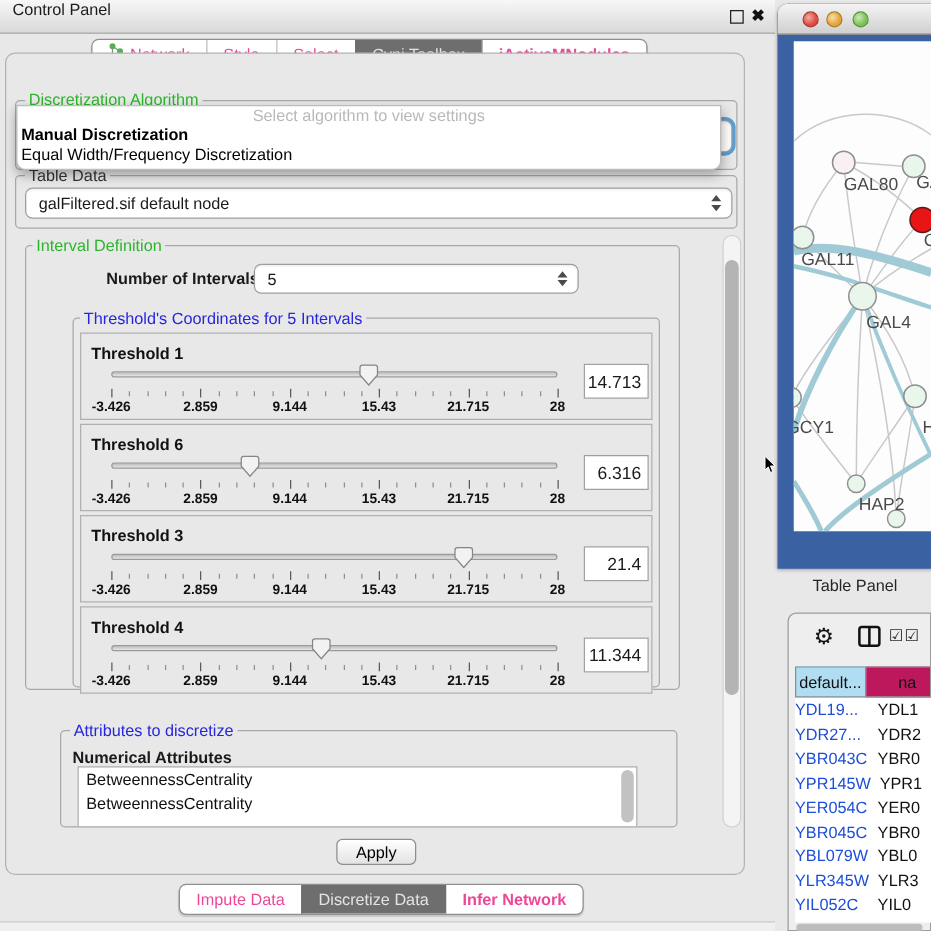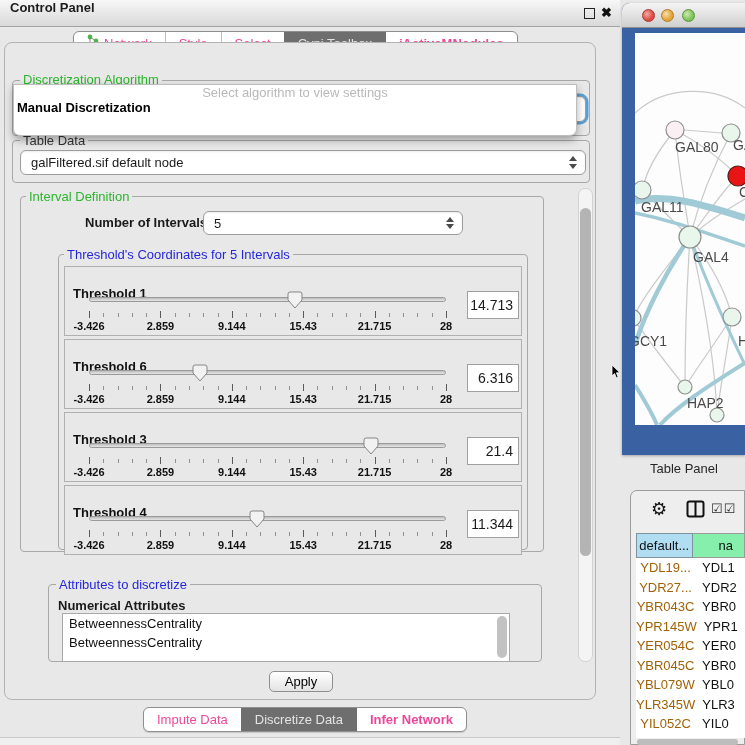--- a/index.html
+++ b/index.html
@@ -3,21 +3,21 @@
 <meta charset="utf-8">
 <style>
   * { margin:0; padding:0; box-sizing:border-box; }
   html,body { width:745px; height:745px; overflow:hidden; }
   body { position:relative; background:#e8e8e8; font-family:"Liberation Sans", sans-serif; color:#1a1a1a; }
   .abs { position:absolute; }
 
   
   .cp-titlebar { left:0; top:0; width:620px; height:27px;
     background:linear-gradient(#f7f7f7,#d9d9d9); border-bottom:1px solid #a3a3a3; }
-  .cp-title { left:10px; top:0; font-size:13px; color:#1c1c1c;font-weight:bold; }
+  .cp-title { left:10px; top:0; font-size:13px; color:#1c1c1c; }
   .win-float { left:584px; top:8px; width:11px; height:11px; border:1.5px solid #222; background:transparent; }
   .win-close { left:601px; top:5px; font-size:13px; font-weight:bold; color:#111; }
 
   
   .segmented { display:inline-flex; height:25px; background:#fff; border:1px solid #8f8f8f;
     border-radius:6px; overflow:hidden; box-shadow:0 1px 1px rgba(0,0,0,.15); }
   .segmented .seg { padding:0 13px; line-height:24px; font-size:13px; color:#ec4899;
     border-left:1px solid #bdbdbd; white-space:nowrap; display:flex; align-items:center; gap:5px; }
   .segmented .seg:first-child { border-left:none; }
   .segmented .seg.sel { background:#6e6e6e; color:#e4e4e4; border-left-color:#6e6e6e; }
@@ -48,21 +48,21 @@
   .popup-head { text-align:center; color:#b9b9b9; font-size:13px; margin-top:0; }
   .popup-item { font-size:13px; padding-left:3px; line-height:16px; color:#000; }
   .popup-item.b { font-weight:bold; }
 
   
   .vtrack { background:#f4f4f4; border:1px solid #d2d2d2; border-radius:7px; }
   .thumbbar { background:#b4b4b4; border-radius:6px; }
 
   
   .th-box { left:64px; width:458px; height:70px; border:1px solid #b0b0b0; background:#e8e8e8; }
-  .th-label { position:absolute; left:8px; top:19px; font-size:13px; font-weight:bold; color:#111; }
+  .th-label { position:absolute; left:8px; top:8px; font-size:13px; font-weight:bold; color:#111; }
   .slider-zone { position:absolute; left:24px; top:24px; width:357px; height:42px; }
   .track { position:absolute; left:0; top:6px; width:100%; height:5px; border-radius:3px;
     background:linear-gradient(#bdbdbd,#e6e6e6); border:1px solid #9a9a9a; }
   .thumb { position:absolute; top:0; width:16px; height:18px; }
   .ticks { position:absolute; left:0; top:20px; width:100%; height:8px; }
   .ticks i { position:absolute; top:2px; width:1px; height:4px; background:#8f8f8f; }
   .ticks i.major { top:0; height:7px; background:#5a5a5a; }
   .ticklabels { position:absolute; left:0; top:29px; width:100%; height:12px; }
   .ticklabels span { position:absolute; transform:translateX(-50%); font-size:11px;
     font-weight:600; color:#111; white-space:nowrap; }
@@ -90,24 +90,24 @@
   
   .tp-label { left:650px; top:461px; font-size:13px; color:#262626; }
   .tbl-win { left:630px; top:490px; width:115px; height:255px; background:#eeeeee;
     border:1px solid #9c9c9c; border-radius:7px 0 0 0; }
   .gear { left:651px; top:498px; font-size:18px; color:#151515; }
   .checks { left:711px; top:501px; font-size:13px; color:#2a2a2a; letter-spacing:1px; }
   .tbl { left:636px; top:533px; width:109px; height:205px; overflow:hidden; background:#fff; }
   .tbl-header { display:flex; height:25px; }
   .tbl-header .c1 { width:73px; background:#b0ddf1; border:1px solid #7f939d;
     font-size:13px; text-align:center; line-height:23px; color:#111; }
-  .tbl-header .c2 { width:60px; background:#86efac; border:1px solid #9a9a9a; border-left:none;
+  .tbl-header .c2 { width:60px; background:#be185d; border:1px solid #9a9a9a; border-left:none;
     font-size:13px; line-height:23px; padding-left:26px; color:#111; }
   .tbl-row { display:flex; height:19.5px; }
-  .tbl-row .c1 { width:73px; font-size:13px; text-align:center; line-height:19px; color:#a16207; }
+  .tbl-row .c1 { width:73px; font-size:13px; text-align:left; line-height:19px; color:#1d4ed8; }
   .tbl-row .c2 { width:60px; font-size:13px; line-height:19px; padding-left:7px; color:#111; }
   .hthumb { left:637px; top:739px; width:101px; height:6px; border-radius:3px; background:#bdbdbd; }
 
   .bottom-strip { left:0; top:737px; width:620px; height:8px; background:#efefef; border-top:1px solid #c9c9c9; }
 </style>
 </head>
 <body>
 
 <div class="abs cp-titlebar"></div>
 <div class="abs cp-title">Control Panel</div>
@@ -140,20 +140,21 @@
 <div class="abs combo focusring" style="left:20px; top:96px; width:566px; height:26px;">
   <span class="stepper">
       <i></i>
       <b></b>
     </span>
 </div>
 
 <div class="abs popup">
   <div class="popup-head">Select algorithm to view settings</div>
   <div class="popup-item b">Manual Discretization</div>
+  <div class="popup-item">Equal Width/Frequency Discretization</div>
 </div>
 
 <div class="abs groupbox" style="left:12px; top:140px; width:578px; height:43px;"></div>
 <div class="abs grouptitle t-dark" style="left:20px; top:133px;">Table Data</div>
 <div class="abs combo" style="left:20px; top:150px; width:566px; height:25px;">
   <span>galFiltered.sif default node</span>
   <span class="stepper">
       <i></i>
       <b></b>
     </span>

